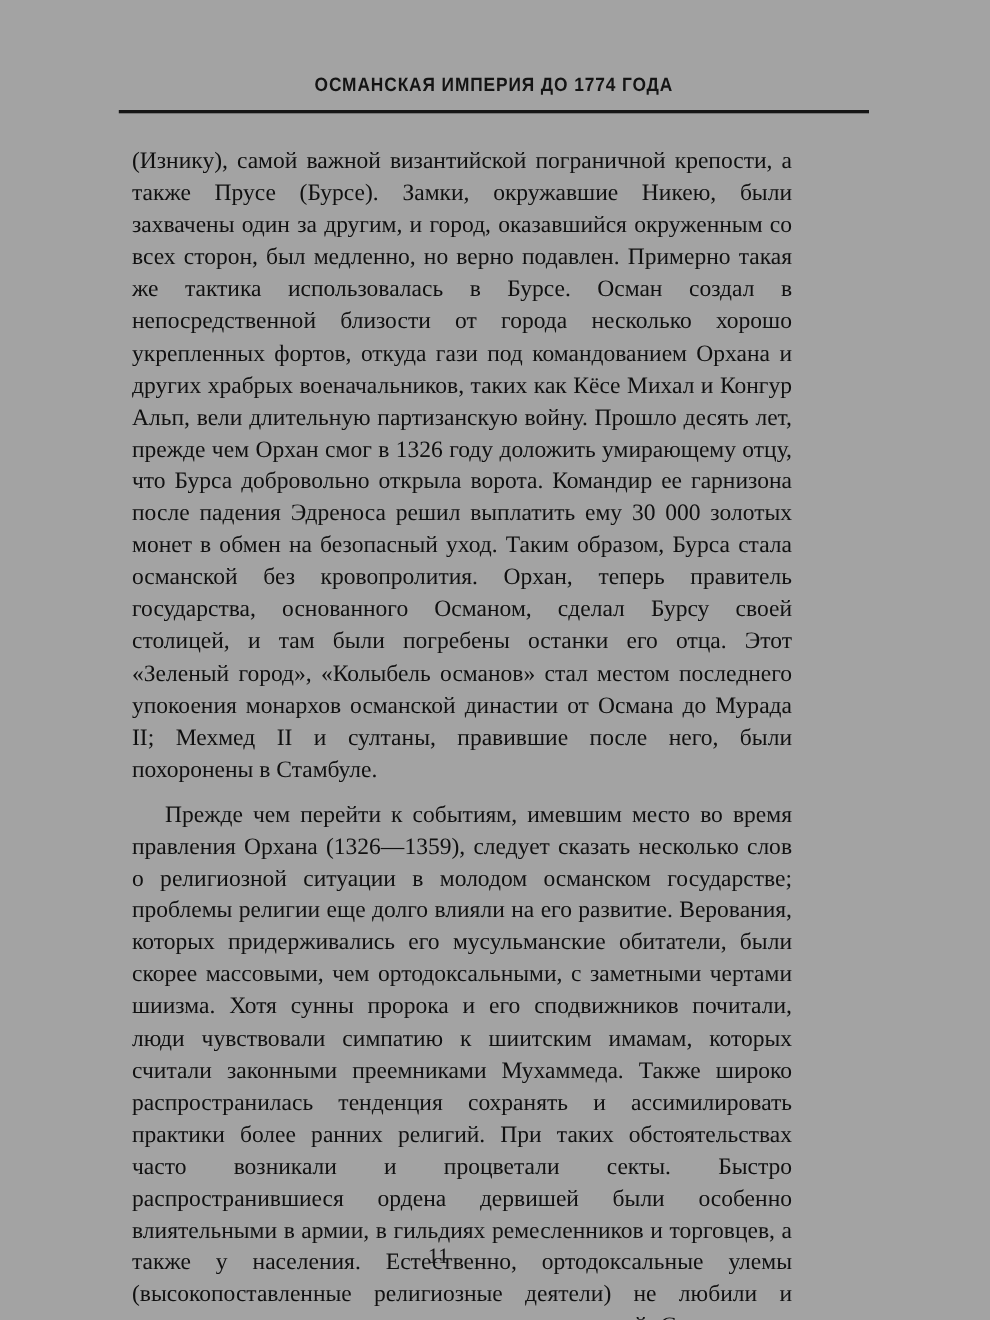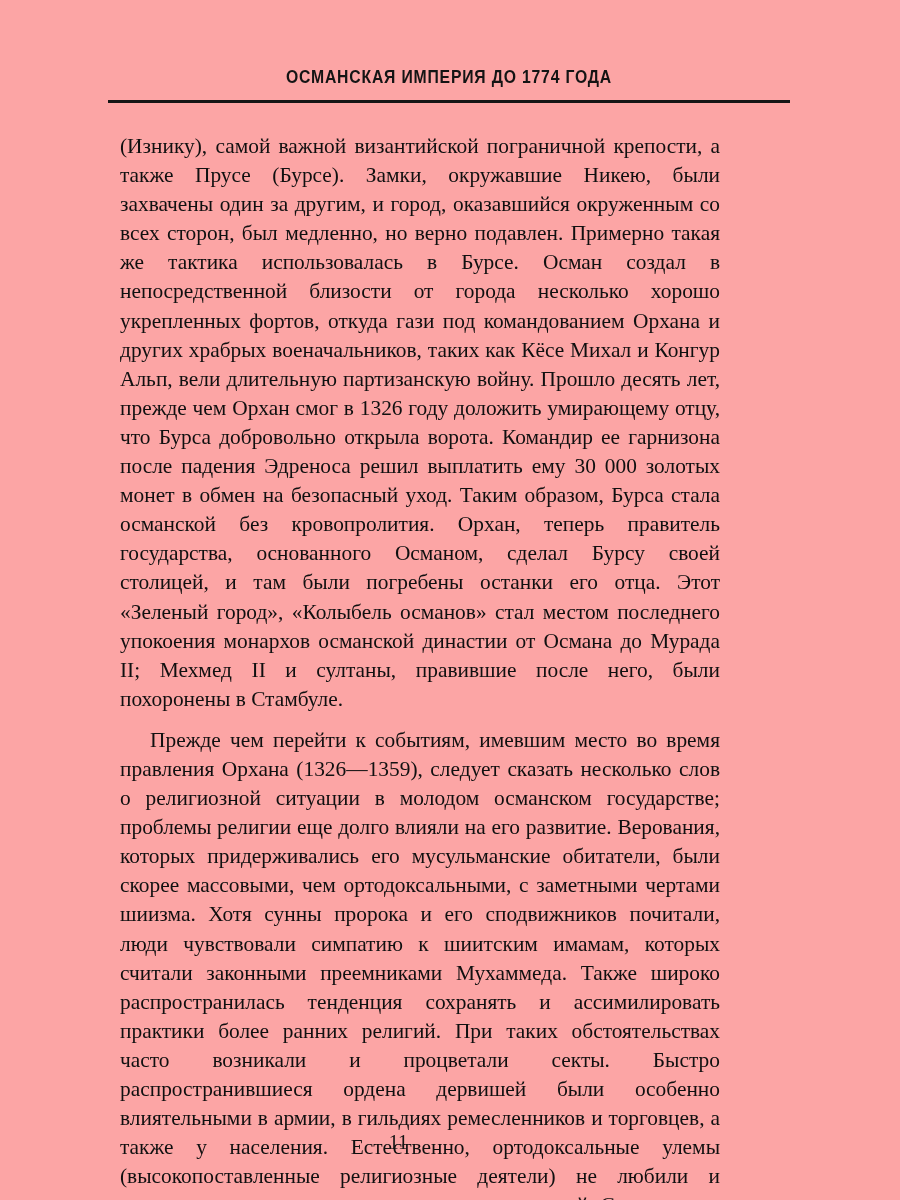--- a/index.html
+++ b/index.html
@@ -6,21 +6,21 @@
   html, body {
     margin: 0;
     padding: 0;
     background: #ffffff;
   }
 
   .page {
     position: relative;
     width: 900px;
     height: 1200px;
-    background: #fca5a5;
+    background: #a3a3a3;
     box-sizing: border-box;
     overflow: hidden;
     font-family: "Liberation Serif", "DejaVu Serif", serif;
     color: #111111;
   }
 
   
   .running-head {
     position: absolute;
     top: 67px;

